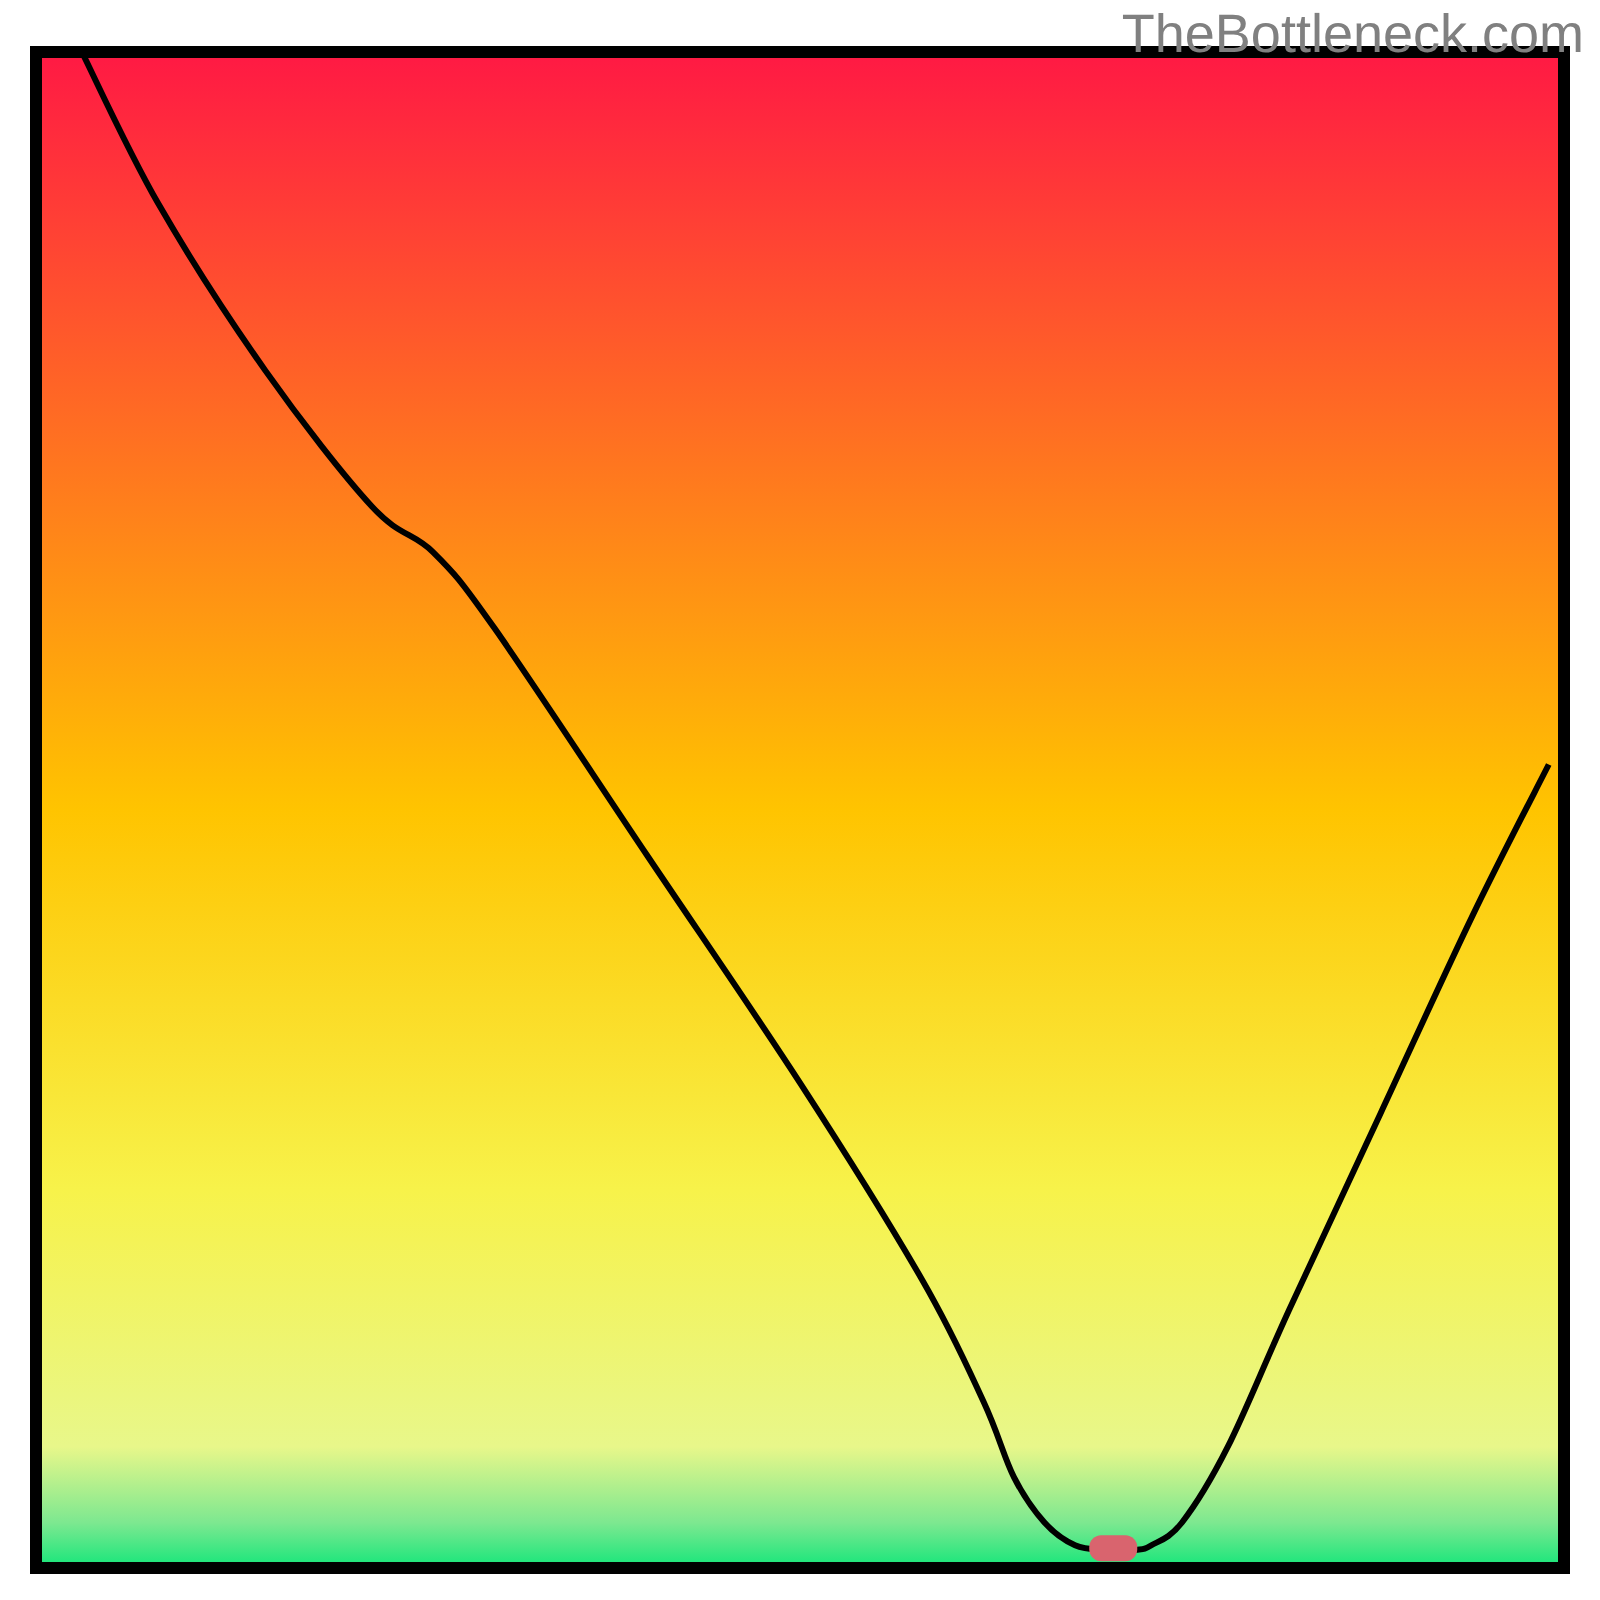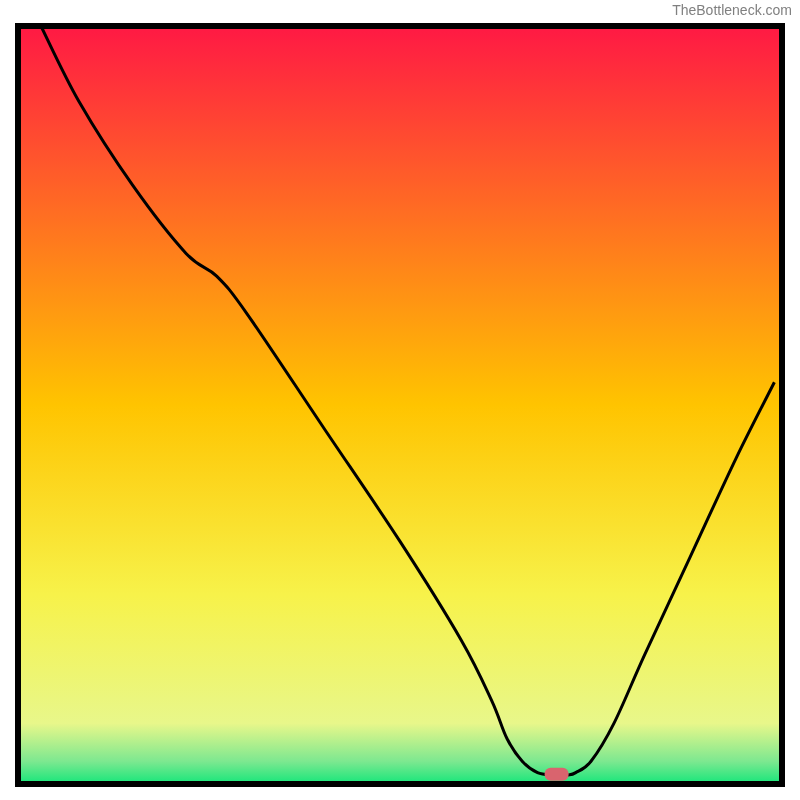--- a/index.html
+++ b/index.html
@@ -13,21 +13,21 @@
   .container {
     position: relative;
     width: 800px;
     height: 800px;
   }
   .watermark {
     position: absolute;
     top: 2px;
     right: 8px;
     color: #808080;
-    font-size: 14px;
+    font-size: 27px;
     z-index: 10;
   }
   svg.chart {
     position: absolute;
     top: 0;
     left: 0;
   }
 </style>
 </head>
 <body>

